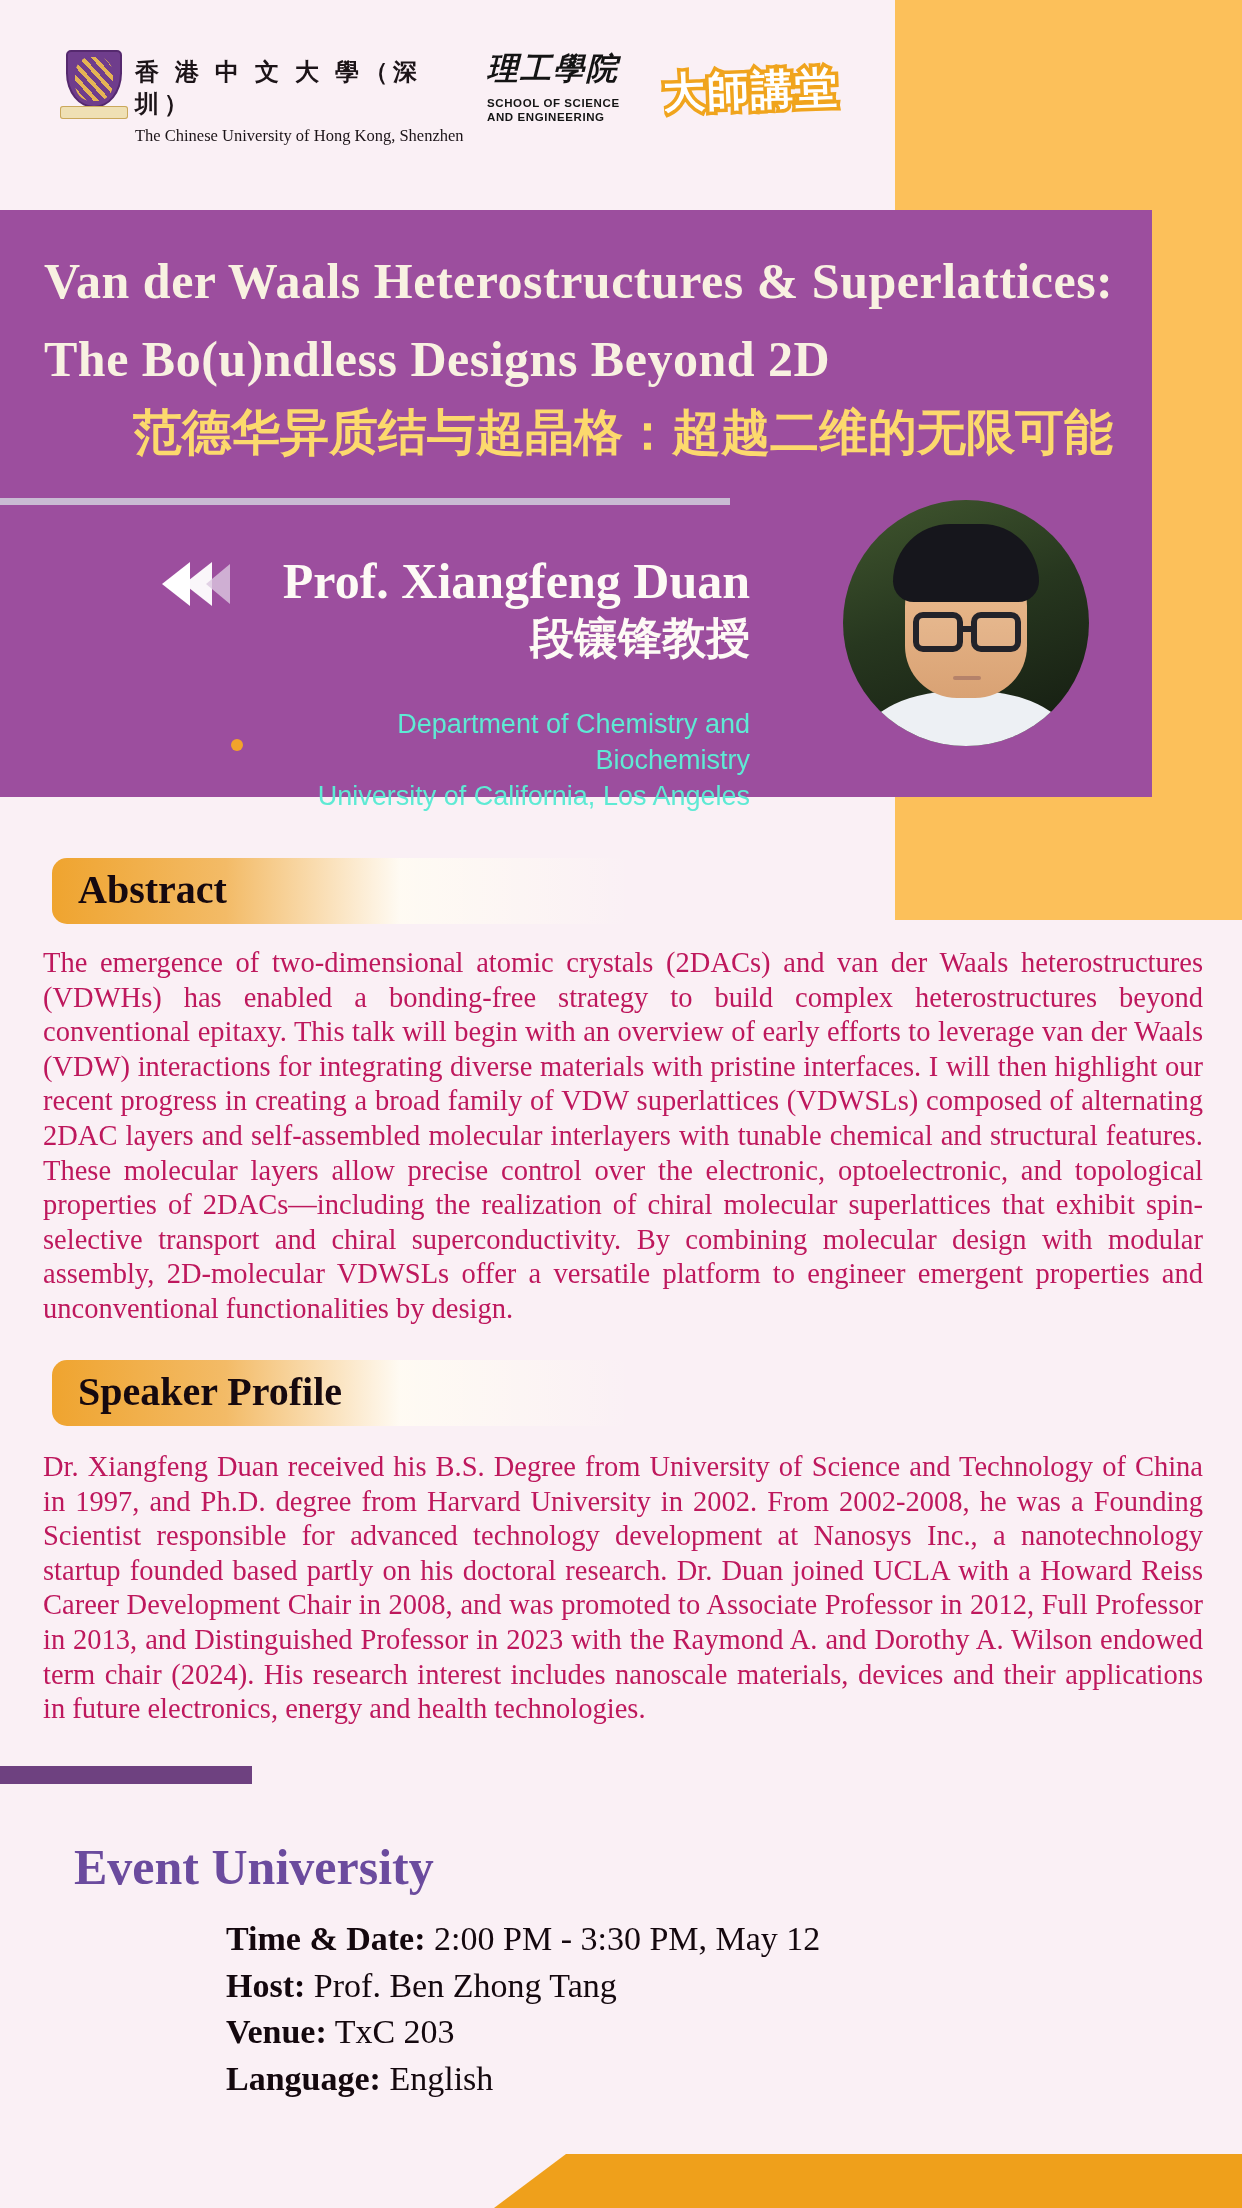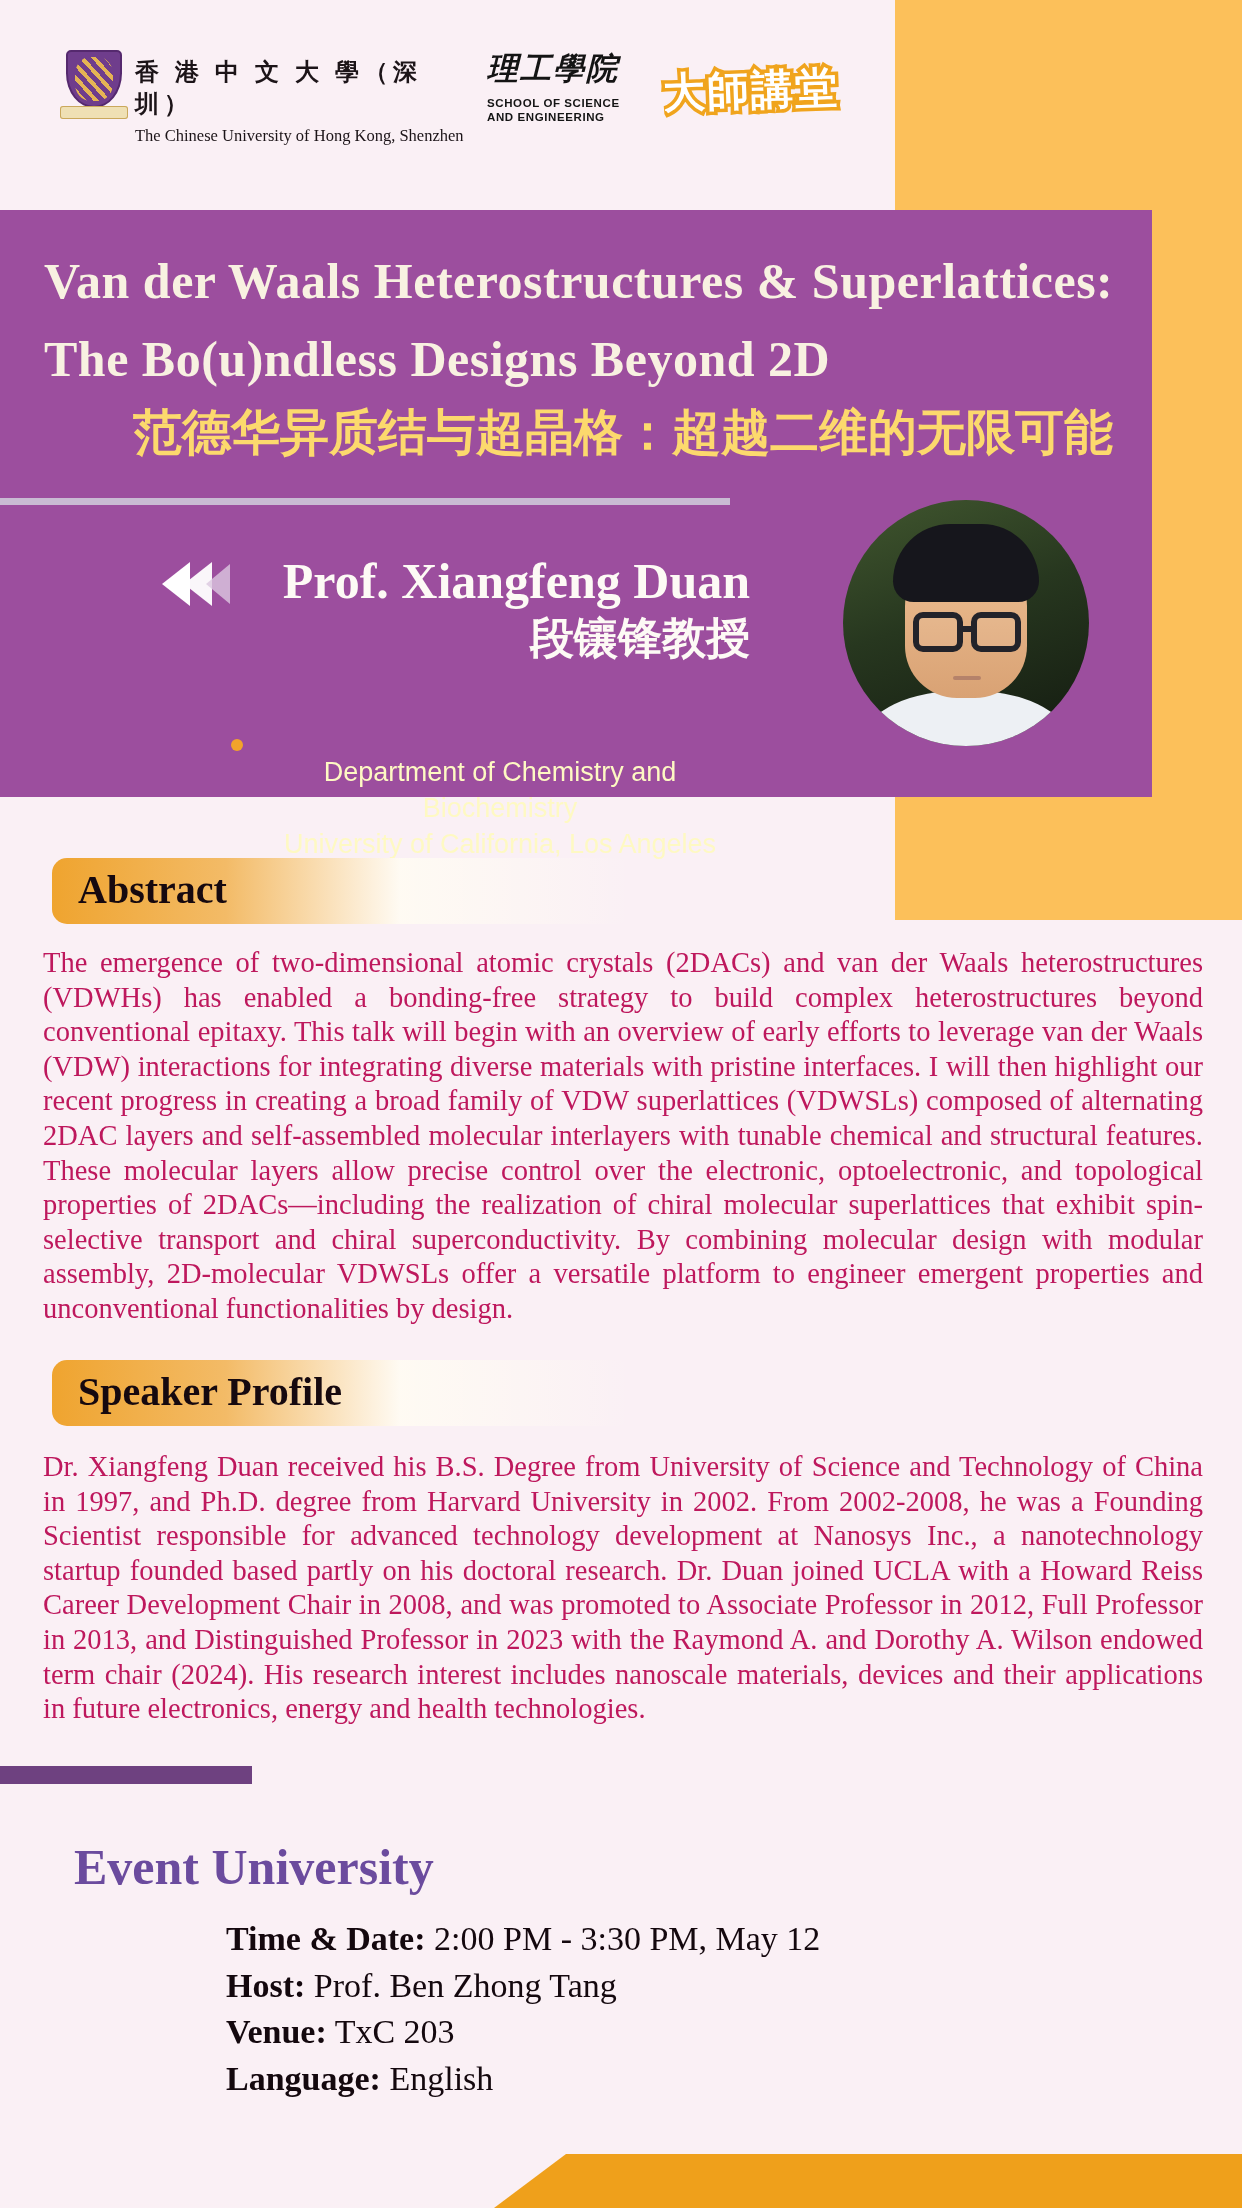--- a/index.html
+++ b/index.html
@@ -37,22 +37,22 @@
                   font-weight:bold; font-size:50px; line-height:78px; color:#f8f1e1; letter-spacing:.5px; }
   .banner-title-zh { position:absolute; left:133px; top:190px; width:1010px;
                      font-weight:bold; font-size:49px; color:#fcd96d;
                      font-family:"DejaVu Sans","Liberation Sans",sans-serif; }
   .banner-divider { position:absolute; left:0; top:288px; width:730px; height:7px; background:#c9bbd3; }
   .rewind { position:absolute; left:160px; top:350px; }
   .speaker-names { position:absolute; left:280px; top:340px; width:470px; text-align:right; color:#fdfaf5; }
   .speaker-en { font-weight:bold; font-size:50px; line-height:62px; }
   .speaker-zh { font-weight:bold; font-size:44px; line-height:52px;
                 font-family:"DejaVu Sans","Liberation Sans",sans-serif; }
-  .affiliation { position:absolute; left:250px; top:544px; width:500px; text-align:center;
-                 font-family:"Liberation Sans",sans-serif; font-size:27px; line-height:36px; color:#fef9c3; }
+  .affiliation { position:absolute; left:250px; top:496px; width:500px; text-align:right;
+                 font-family:"Liberation Sans",sans-serif; font-size:27px; line-height:36px; color:#5eead4; }
   .affil-bullet { position:absolute; left:231px; top:529px; width:12px; height:12px; border-radius:50%;
                   background:#f2a32a; }
   
   .photo { position:absolute; left:843px; top:290px; width:246px; height:246px; border-radius:50%;
            overflow:hidden; background:linear-gradient(160deg,#41572f 0%,#27371f 45%,#131a10 100%); }
   .photo div { position:absolute; }
   .ph-neck { left:104px; top:170px; width:40px; height:30px; background:#d9a274; }
   .ph-shirt { left:22px; top:190px; width:202px; height:60px; background:#edf0f4;
               border-radius:50% 50% 0 0 / 80% 80% 0 0; }
   .ph-face { left:62px; top:48px; width:122px; height:150px;

